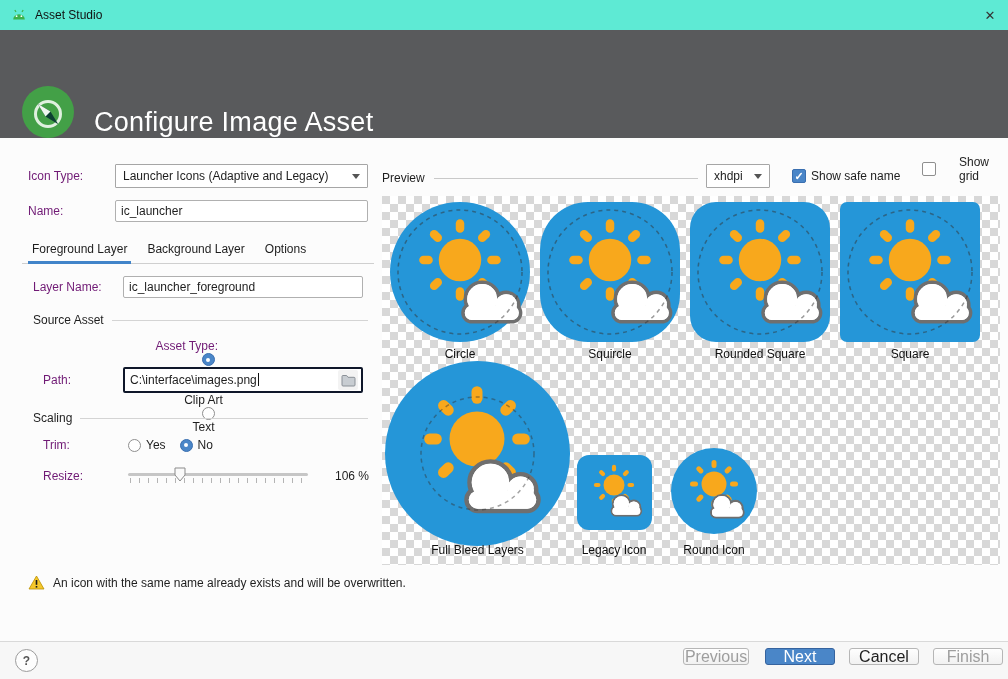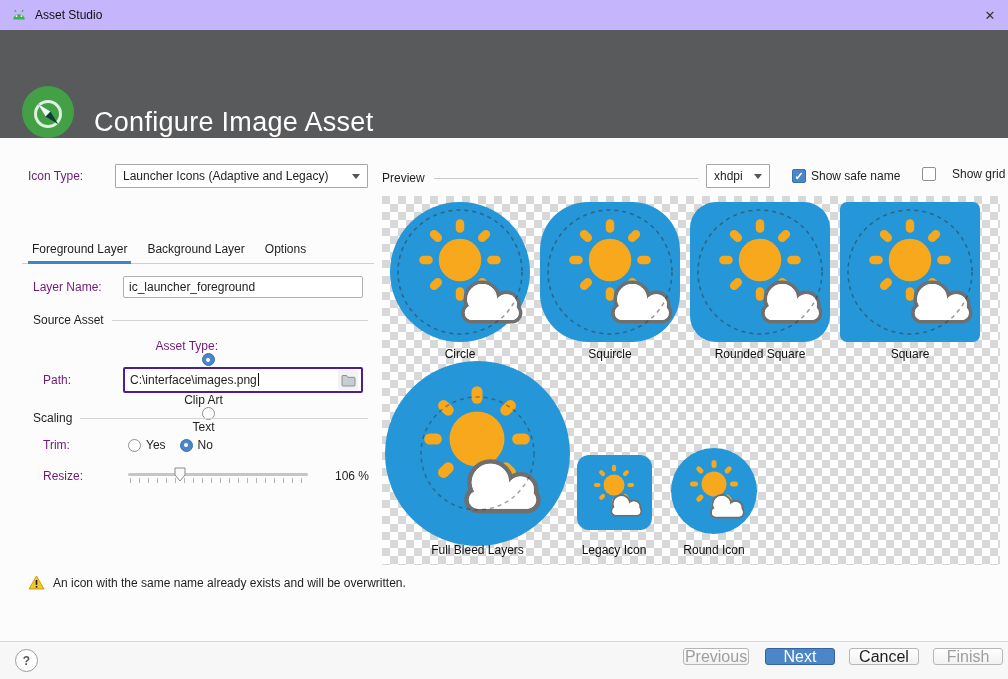--- a/index.html
+++ b/index.html
@@ -1,20 +1,20 @@
 <!DOCTYPE html>
 <html><head>
 <meta charset="utf-8">
 <style>
   html,body{margin:0;padding:0;background:#e9e9e9;}
   .app{position:relative;width:1008px;height:679px;background:#fcfcfc;
        font-family:"Liberation Sans",sans-serif;font-size:12px;color:#1e1e1e;
        overflow:hidden;box-shadow:0 0 0 1px #b5b5b5;}
   
-  .titlebar{position:absolute;left:0;top:0;width:100%;height:30px;background:#c4b5fd;
+  .titlebar{position:absolute;left:0;top:0;width:100%;height:30px;background:#5eead4;
             display:flex;align-items:center;gap:8px;padding-left:11px;box-sizing:border-box;}
   .titlebar .win-title{font-size:12px;color:#111;}
   .close-btn{position:absolute;right:0;top:0;width:36px;height:30px;display:flex;
              align-items:center;justify-content:center;font-size:13px;color:#333;}
   
   .hero{position:absolute;left:0;top:30px;width:100%;height:108px;background:#595a5c;
         display:flex;align-items:flex-end;gap:20px;padding-left:22px;box-sizing:border-box;}
   .hero-title{font-size:27px;color:#ffffff;letter-spacing:.3px;}
   
   .row{position:absolute;display:flex;align-items:center;}
@@ -43,21 +43,21 @@
   .radio.checked{background:#4a86c8;border-color:#3a6fb0;}
   .radio.checked::after{content:"";position:absolute;left:3.5px;top:3.5px;width:4px;height:4px;
                         border-radius:50%;background:#fff;}
   .ctl-label{margin:0 14px 0 5px;}
   .checkbox{width:14px;height:14px;border:1px solid #8f8f8f;border-radius:2px;background:#fff;
             display:inline-block;box-sizing:border-box;flex:none;text-align:center;}
   .checkbox.checked{background:#4a86c8;border-color:#3a6fb0;color:#fff;font-size:11px;
                     line-height:13px;font-weight:bold;}
   .checkbox.checked::after{content:"✓";}
   
-  .path-field{width:240px;height:26px;border:2px solid #4c1d95;border-radius:2px;background:#fff;
+  .path-field{width:240px;height:26px;border:2px solid #0f172a;border-radius:2px;background:#fff;
               display:flex;align-items:center;box-sizing:border-box;padding:0 3px 0 5px;gap:4px;}
   .path-text{flex:1;white-space:nowrap;overflow:hidden;}
   .path-text::after{content:"";display:inline-block;width:1px;height:13px;background:#111;
                     margin-left:1px;vertical-align:-2px;}
   .browse-btn{flex:none;width:20px;height:20px;display:flex;align-items:center;
               justify-content:center;background:#f3f3f3;border-radius:2px;}
   
   .slider{position:relative;width:180px;height:20px;flex:none;}
   .slider .track{position:absolute;left:0;right:0;top:7px;height:3px;background:#c6c6c6;
                  border-radius:2px;}
@@ -149,20 +149,24 @@
   </div>
 
   <div class="row" style="left:28px;top:164px;width:340px;">
     <span class="lbl" style="width:87px;">Icon Type:</span>
     <div class="combo" style="width:253px;">
       <span>Launcher Icons (Adaptive and Legacy)</span>
       <span class="arrow"></span>
     </div>
   </div>
 
+  <div class="row" style="left:28px;top:200px;width:340px;">
+    <span class="lbl" style="width:87px;">Name:</span>
+    <input class="text-input" style="width: 253px;" readonly="" value="ic_launcher">
+  </div>
 
   <div class="tabs">
     <span class="tab selected">Foreground Layer</span>
     <span class="tab">Background Layer</span>
     <span class="tab">Options</span>
   </div>
 
   <div class="row" style="left:33px;top:276px;width:335px;">
     <span class="lbl" style="width:90px;">Layer Name:</span>
     <input class="text-input" style="width: 240px;" readonly="" value="ic_launcher_foreground">
@@ -229,21 +233,21 @@
     <div class="combo" style="width:64px;">
       <span>xhdpi</span>
       <span class="arrow"></span>
     </div>
   </div>
 
   <div class="row" style="left:792px;top:169px;gap:5px;">
     <span class="checkbox checked"></span>
     <span>Show safe name</span>
   </div>
-  <div class="row" style="left:922px;top:167px;gap:16px;">
+  <div class="row" style="left:922px;top:155px;gap:23px;">
     <span class="checkbox"></span>
     <span>Show grid</span>
   </div>
 
   <div class="preview-canvas">
 
     <div class="tile" style="left:8px;top:6px;">
       <svg width="140" height="140" viewBox="0 0 140 140">
         <circle cx="70" cy="70" r="70" fill="#2596d8"></circle>
         <use href="#art-sun" transform="translate(70,58) scale(0.85)"></use>

